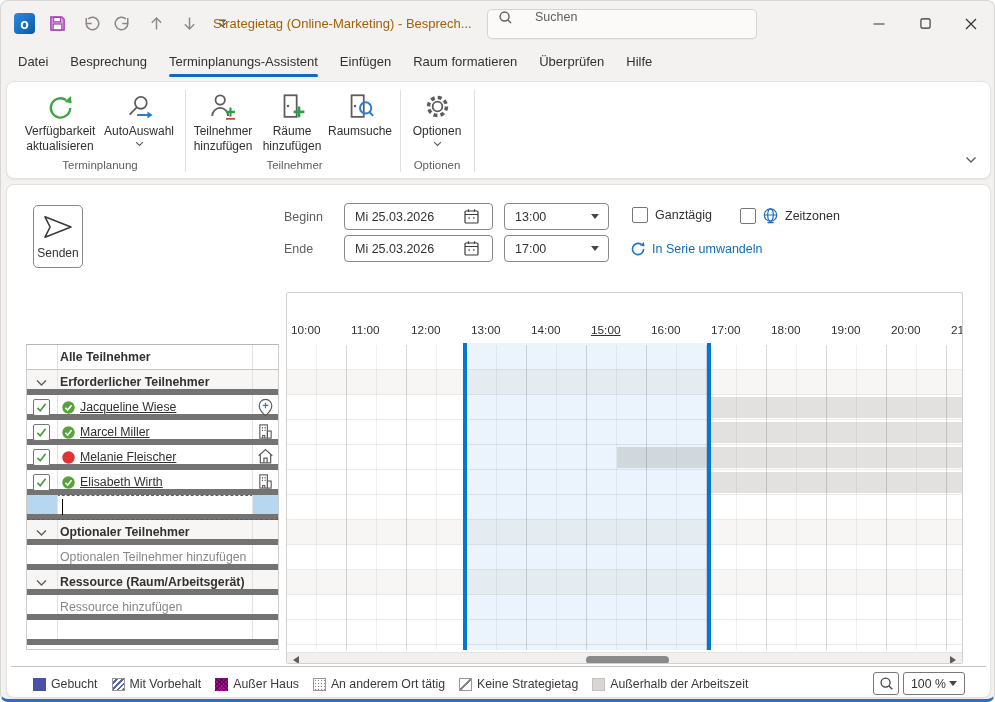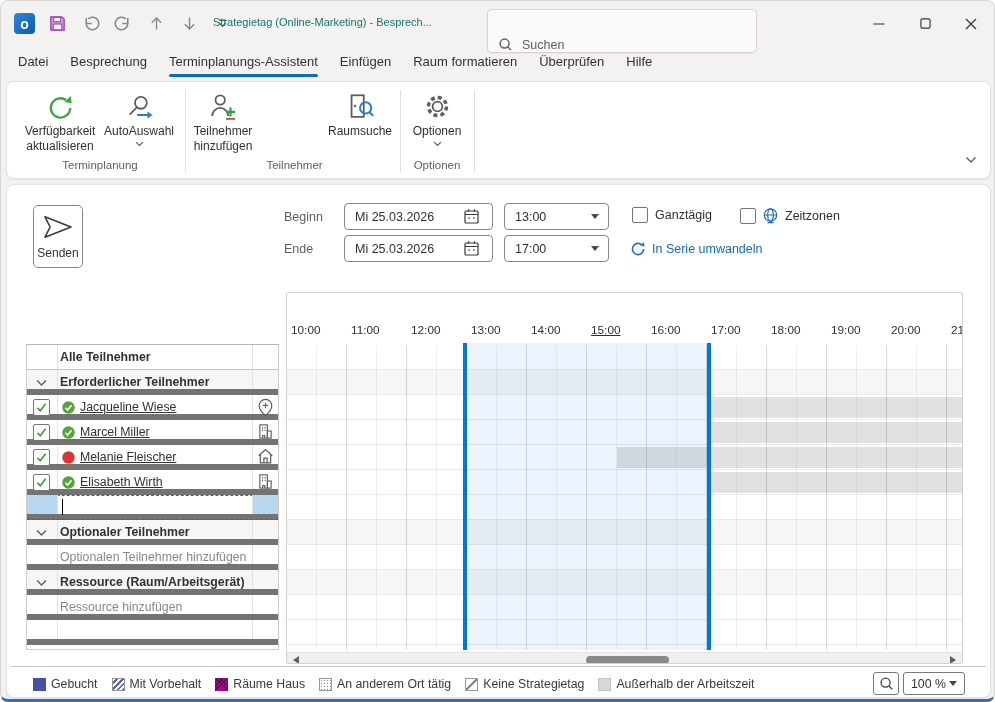--- a/index.html
+++ b/index.html
@@ -5,22 +5,22 @@
   *{margin:0;padding:0;box-sizing:border-box}
   html,body{width:995px;height:702px;background:#fff;font-family:"Liberation Sans",sans-serif;-webkit-font-smoothing:antialiased}
   #app{position:absolute;inset:0;width:995px;height:702px;background:#f4f2f1;border:1px solid #d8d6d5;border-bottom:3px solid #2a6fc2;border-radius:8px;overflow:hidden;color:#323130}
   .abs{position:absolute}
   svg{display:block}
 
   
   .qat{top:9px;height:27px;display:flex;align-items:center;gap:6px;left:10px}
   .qbtn{width:27px;height:27px;display:flex;align-items:center;justify-content:center;border-radius:4px}
   .ol-logo{width:21px;height:21px;border-radius:4px;background:linear-gradient(135deg,#2e8ae0 0%,#0b59a8 100%);color:#fff;font-weight:bold;font-size:14px;display:flex;align-items:center;justify-content:center}
-  .win-title{top:15px;left:212px;font-size:11px;color:#0f766e;white-space:nowrap}
-  .searchbox{top:8px;left:486px;width:270px;height:44px;background:#fbfaf9;border:1px solid #d6d3d1;border-radius:5px;display:flex;align-items:flex-end;padding:0 10px;gap:9px;box-shadow:0 1px 1px rgba(0,0,0,.04)}
+  .win-title{top:15px;left:212px;font-size:13px;color:#a16207;white-space:nowrap}
+  .searchbox{top:8px;left:486px;width:270px;height:30px;background:#fbfaf9;border:1px solid #d6d3d1;border-radius:5px;display:flex;align-items:flex-start;padding:0 10px;gap:22px;box-shadow:0 1px 1px rgba(0,0,0,.04)}
   .searchbox input{border:none;outline:none;background:transparent;font-size:12.5px;color:#605e5c;font-family:"Liberation Sans",sans-serif;width:200px}
   .searchbox input::placeholder{color:#605e5c}
   .winctl{top:0;right:0;height:45px;display:flex}
   .winbtn{width:46px;height:45px;display:flex;align-items:center;justify-content:center}
 
   
   .tabs{top:45px;left:6px;height:33px;display:flex}
   .tab{padding:0 11px;height:33px;line-height:31px;font-size:13px;color:#323130;position:relative;white-space:nowrap}
   .tab.active::after{content:"";position:absolute;left:11px;right:11px;bottom:2px;height:3px;background:#0f6cbd;border-radius:2px}
 
@@ -215,20 +215,30 @@
         <svg width="30" height="30" viewBox="0 0 32 32" fill="none">
             <circle cx="13" cy="8.5" r="5" stroke="#5f5d5b" stroke-width="1.9"></circle>
             <path d="M4.5 25.5 a8.5 8.5 0 0 1 17 0" stroke="#5f5d5b" stroke-width="1.9"></path>
             <path d="M24 16.5 V26 M19.2 21.2 H28.8" stroke="#2f9e44" stroke-width="2.3"></path>
             <path d="M19.2 28.6 H28.8" stroke="#d04437" stroke-width="1.9"></path>
           </svg>
       </div>
       <div class="rlabel">Teilnehmer hinzufügen</div>
     </div>
 
+    <div class="rbtn" style="left:252px;width:66px">
+      <div class="ricon">
+        <svg width="30" height="30" viewBox="0 0 32 32" fill="none">
+            <rect x="8" y="3.5" width="13" height="23" stroke="#5f5d5b" stroke-width="1.9"></rect>
+            <circle cx="11.7" cy="15" r="1.3" fill="#5f5d5b"></circle>
+            <path d="M23.5 15.5 V27 M17.8 21.2 H29.2" stroke="#2f9e44" stroke-width="2.7"></path>
+          </svg>
+      </div>
+      <div class="rlabel">Räume hinzufügen</div>
+    </div>
 
     <div class="rbtn" style="left:320px;width:66px">
       <div class="ricon">
         <svg width="30" height="30" viewBox="0 0 32 32" fill="none">
             <rect x="7" y="3.5" width="13" height="23" stroke="#5f5d5b" stroke-width="1.9"></rect>
             <circle cx="10.7" cy="15" r="1.3" fill="#5f5d5b"></circle>
             <circle cx="22" cy="17" r="6" stroke="#2b7cd3" stroke-width="2.1"></circle>
             <path d="M26.3 21.6 L30 25.5" stroke="#2b7cd3" stroke-width="2.1"></path>
           </svg>
       </div>
@@ -519,21 +529,21 @@
       <div class="litem">
         <div class="sw sw-busy"></div>
         <span>Gebucht</span>
       </div>
       <div class="litem">
         <div class="sw sw-tent"></div>
         <span>Mit Vorbehalt</span>
       </div>
       <div class="litem">
         <div class="sw sw-oof"></div>
-        <span>Räume Haus</span>
+        <span>Außer Haus</span>
       </div>
       <div class="litem">
         <div class="sw sw-else"></div>
         <span>An anderem Ort tätig</span>
       </div>
       <div class="litem">
         <div class="sw sw-noinfo"></div>
         <span>Keine Strategietag</span>
       </div>
       <div class="litem">

